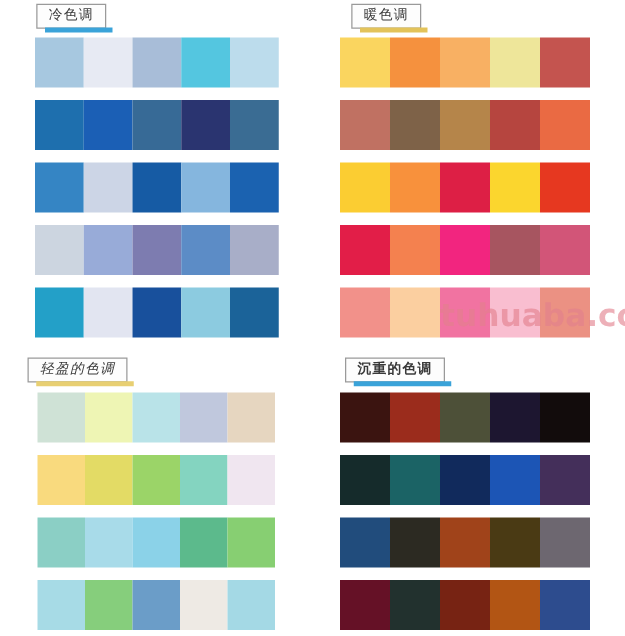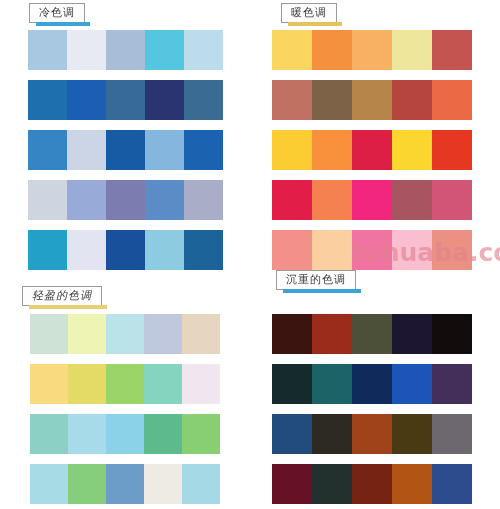--- a/index.html
+++ b/index.html
@@ -199,21 +199,21 @@
           <div class="swatch" style="background: rgb(134, 206, 124);"></div>
           <div class="swatch" style="background: rgb(107, 157, 200);"></div>
           <div class="swatch" style="background: rgb(238, 234, 228);"></div>
           <div class="swatch" style="background: rgb(164, 217, 229);"></div>
         </div>
 
     </div>
   </div>
 
   <div class="section" style="left:0;top:0;">
-    <div class="label-chip" style="position:absolute;left:276px;top:270px;">
+    <div class="label-chip" style="position:absolute;left:276px;top:286px;font-weight:bold;">
       <span>沉重的色调</span>
       <span class="underline" style="background:#3aa3d9;"></span>
     </div>
     <div class="palette" style="left:272px;top:314px;width:200px;">
       <div class="swatch-row">
           <div class="swatch" style="background: rgb(59, 20, 16);"></div>
           <div class="swatch" style="background: rgb(155, 44, 28);"></div>
           <div class="swatch" style="background: rgb(77, 80, 56);"></div>
           <div class="swatch" style="background: rgb(29, 22, 48);"></div>
           <div class="swatch" style="background: rgb(18, 12, 12);"></div>

